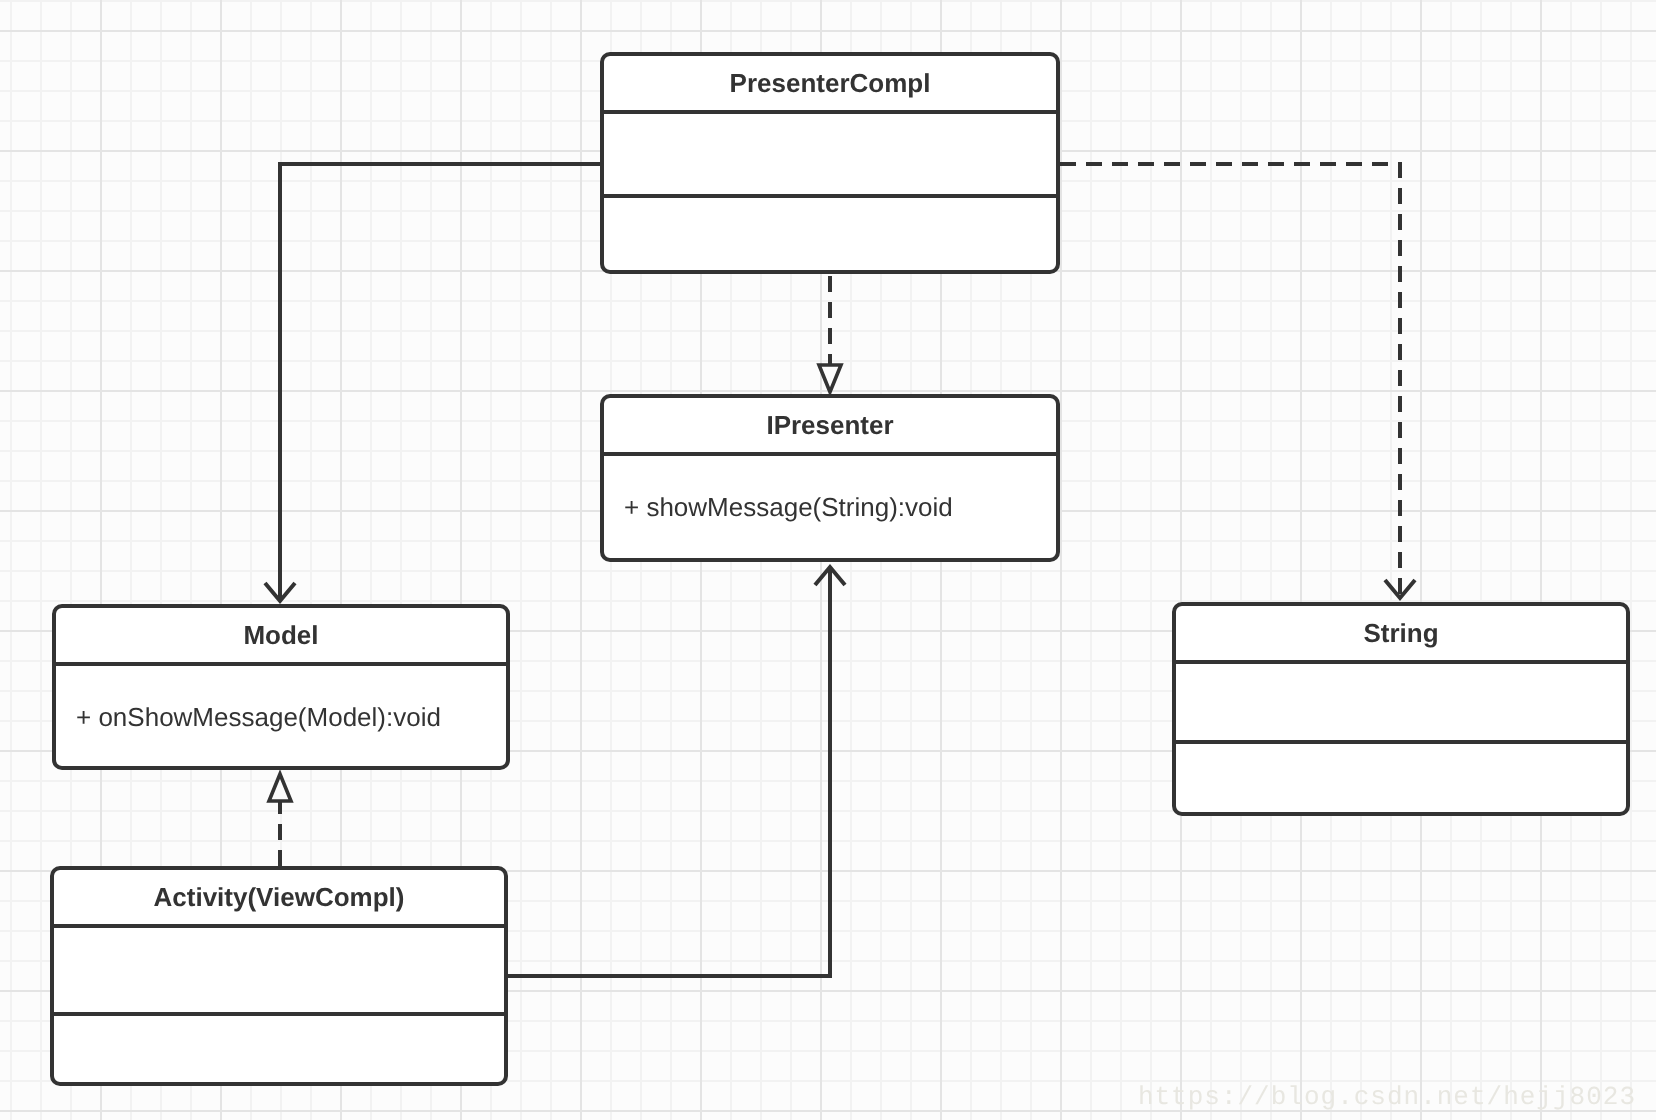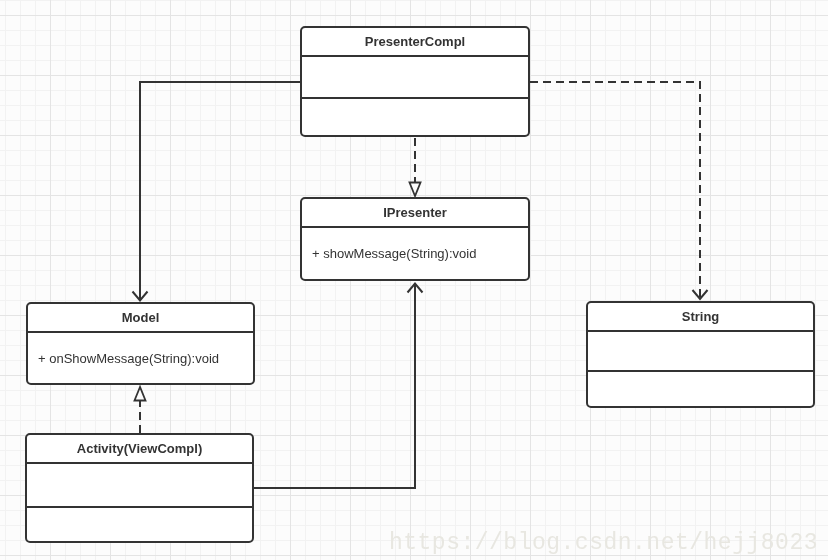--- a/index.html
+++ b/index.html
@@ -71,21 +71,21 @@
   #box-activity .uml-row   { height: 44px; }
 
   #box-model { left: 586px; top: 301px; width: 229px; height: 107px; }
   #box-model .uml-title { height: 29px; }
   #box-model .uml-row   { height: 40px; }
 
   .watermark {
     position: absolute;
     right: 10px; bottom: 4px;
     font-family: "Liberation Mono", monospace;
-    font-size: 23px;
+    font-size: 13px;
     letter-spacing: 0.5px;
     color: #e8e7e1;
     white-space: nowrap;
     user-select: none;
   }
 </style>
 </head>
 <body>
 
 <div class="canvas">
@@ -124,21 +124,21 @@
     <div class="uml-last"></div>
   </div>
 
   <div class="uml-class" id="box-ipresenter">
     <div class="uml-title">IPresenter</div>
     <div class="uml-member uml-last">+ showMessage(String):void</div>
   </div>
 
   <div class="uml-class" id="box-iview">
     <div class="uml-title">Model</div>
-    <div class="uml-member uml-last">+ onShowMessage(String):void</div>
+    <div class="uml-member uml-last">+ onShowMessage(Model):void</div>
   </div>
 
   <div class="uml-class" id="box-activity">
     <div class="uml-title">Activity(ViewCompl)</div>
     <div class="uml-row"></div>
     <div class="uml-last"></div>
   </div>
 
   <div class="uml-class" id="box-model">
     <div class="uml-title">String</div>

